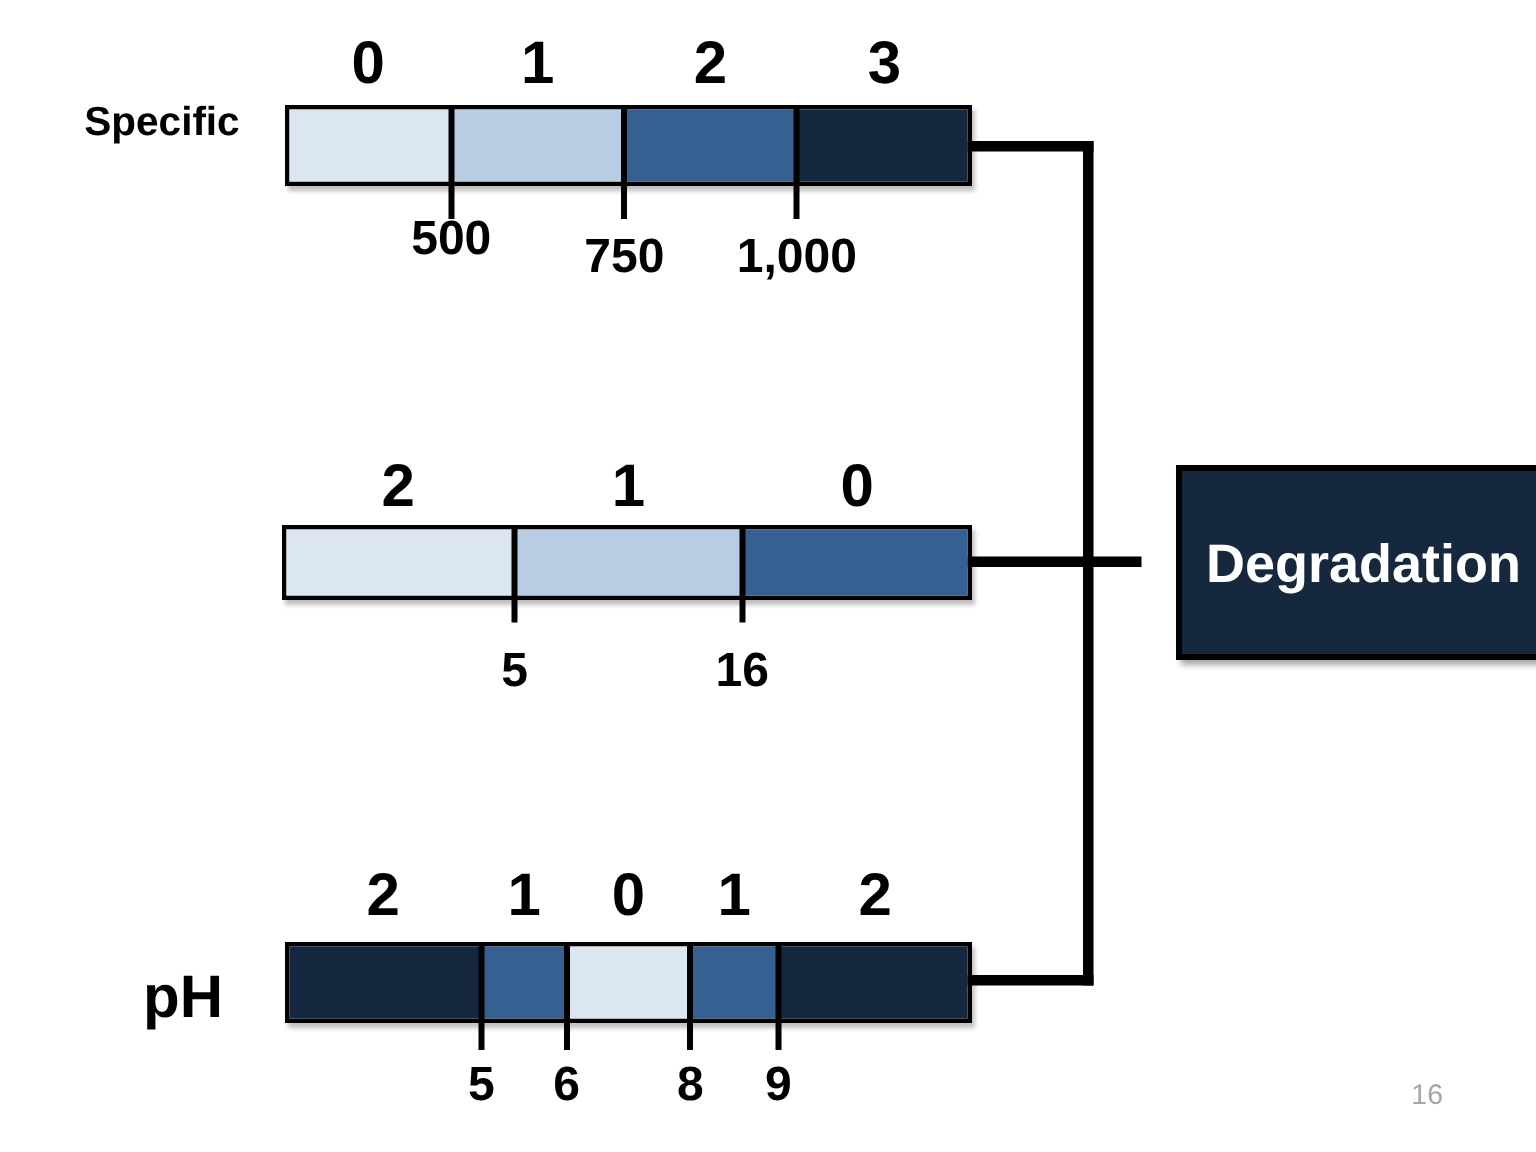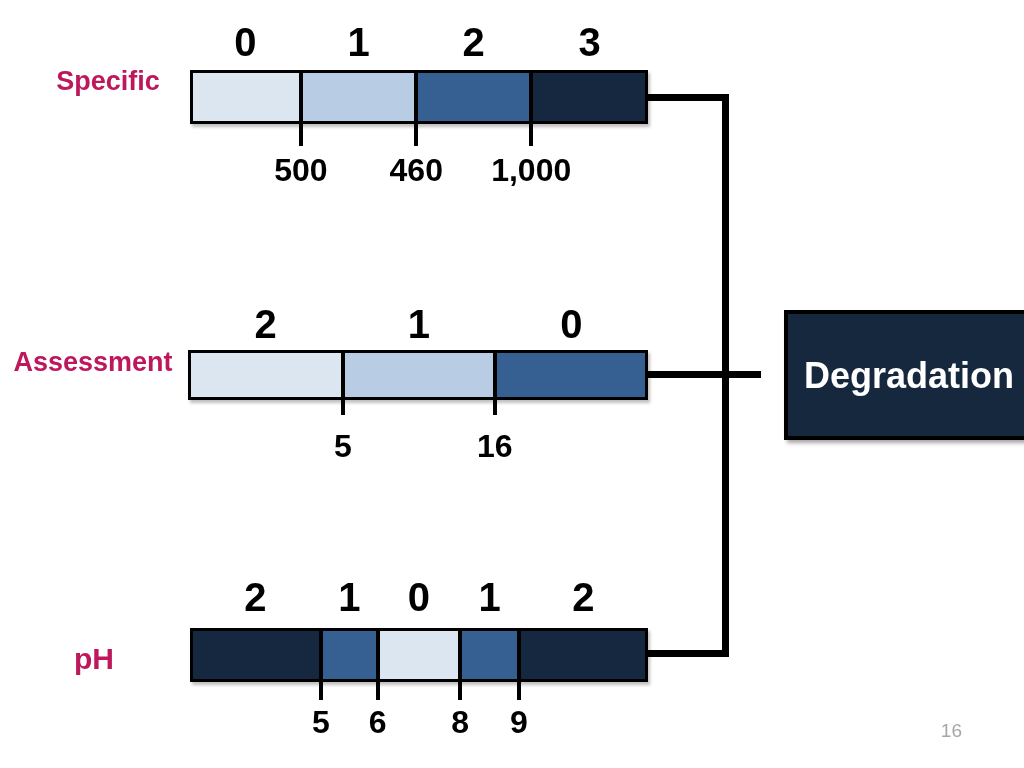--- a/index.html
+++ b/index.html
@@ -1,21 +1,21 @@
 <!DOCTYPE html>
 <html><head>
 <meta charset="utf-8">
 <style>
   html,body{margin:0;padding:0;background:#ffffff;}
   #slide{
     position:relative;width:1024px;height:768px;background:#ffffff;
     overflow:hidden;font-family:"Liberation Sans",sans-serif;color:#000;
   }
   
-  .metric-label{position:absolute;text-align:center;font-weight:bold;line-height:1.16;color:#be185d;}
+  .metric-label{position:absolute;text-align:center;font-weight:bold;line-height:1.16;color:#000000;}
   .metric-label-line{white-space:nowrap;}
   
   .score-row{position:absolute;display:flex;height:42px;}
   .score-cell{display:flex;align-items:center;justify-content:center;
     font-size:40px;font-weight:bold;color:#000;}
   
   .bar{position:absolute;display:flex;border:3px solid #000;box-sizing:border-box;
     box-shadow:2px 3px 3px rgba(0,0,0,0.25);}
   .segment{height:100%;}
   
@@ -63,43 +63,42 @@
         <div class="score-cell" style="width: 25.1%;">2</div>
         <div class="score-cell" style="width: 25.5%;">3</div>
       </div>
       <div class="bar" style="left: 190px; top: 70px; width: 458px; height: 54px;">
         <div class="segment" style="width: 24.2%; background: rgb(220, 230, 241);"></div>
         <div class="segment" style="width: 25.2%; background: rgb(184, 204, 228);"></div>
         <div class="segment" style="width: 25.1%; background: rgb(55, 96, 146);"></div>
         <div class="segment" style="width: 25.5%; background: rgb(21, 40, 64);"></div>
       </div>
       <div class="tick" style="left: 298.836px; top: 70px; height: 76px;"></div>
-      <div class="tick-value" style="left: 240.836px; top: 152px;">500</div>
+      <div class="tick-value" style="left: 240.836px; top: 140px;">500</div>
       <div class="tick" style="left: 414.252px; top: 70px; height: 76px;"></div>
-      <div class="tick-value" style="left: 356.252px; top: 152px;">460</div>
+      <div class="tick-value" style="left: 356.252px; top: 152px;">750</div>
       <div class="tick" style="left: 529.21px; top: 70px; height: 76px;"></div>
       <div class="tick-value" style="left: 471.21px; top: 152px;">1,000</div>
       <div class="metric-label" style="left: 0px; top: 347px; width: 186px; font-size: 27px;">
-        <div class="metric-label-line">Assessment</div>
       </div>
       <div class="score-row" style="left: 188px; top: 303px; width: 460px;">
         <div class="score-cell" style="width: 33.7%;">2</div>
         <div class="score-cell" style="width: 33%;">1</div>
         <div class="score-cell" style="width: 33.3%;">0</div>
       </div>
       <div class="bar" style="left: 188px; top: 350px; width: 460px; height: 50px;">
         <div class="segment" style="width: 33.7%; background: rgb(220, 230, 241);"></div>
         <div class="segment" style="width: 33%; background: rgb(184, 204, 228);"></div>
         <div class="segment" style="width: 33.3%; background: rgb(55, 96, 146);"></div>
       </div>
       <div class="tick" style="left: 341.02px; top: 350px; height: 65px;"></div>
       <div class="tick-value" style="left: 283.02px; top: 428px;">5</div>
       <div class="tick" style="left: 492.82px; top: 350px; height: 65px;"></div>
       <div class="tick-value" style="left: 434.82px; top: 428px;">16</div>
-      <div class="metric-label" style="left: 4px; top: 642px; width: 180px; font-size: 30px;">
+      <div class="metric-label" style="left: 32px; top: 642px; width: 180px; font-size: 40px;">
         <div class="metric-label-line">pH</div>
       </div>
       <div class="score-row" style="left: 190px; top: 576px; width: 458px;">
         <div class="score-cell" style="width: 28.6%;">2</div>
         <div class="score-cell" style="width: 12.4%;">1</div>
         <div class="score-cell" style="width: 18%;">0</div>
         <div class="score-cell" style="width: 12.8%;">1</div>
         <div class="score-cell" style="width: 28.2%;">2</div>
       </div>
       <div class="bar" style="left: 190px; top: 628px; width: 458px; height: 54px;">

